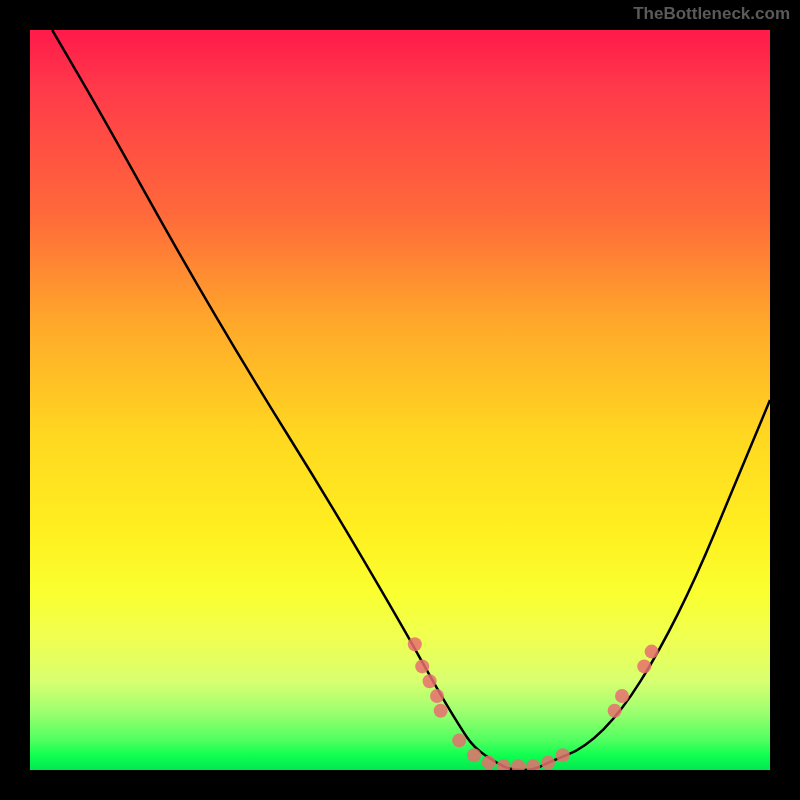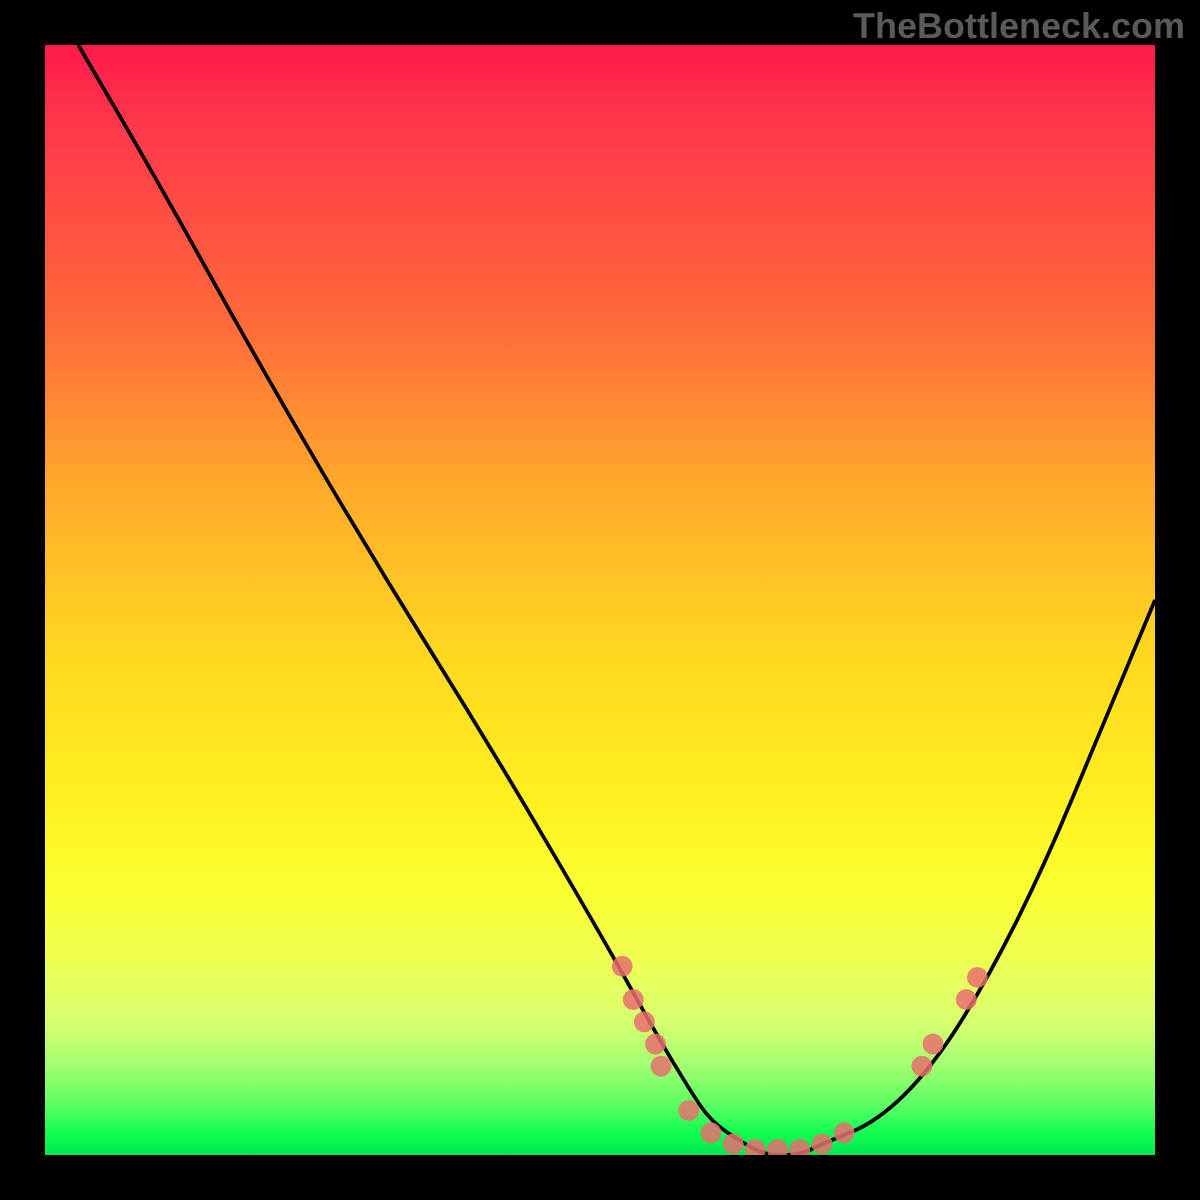--- a/index.html
+++ b/index.html
@@ -9,21 +9,21 @@
     width: 800px;
     height: 800px;
     position: relative;
     font-family: Arial, sans-serif;
   }
   .watermark {
     position: absolute;
     top: 4px;
     right: 10px;
     color: #5a5a5a;
-    font-size: 24px;
+    font-size: 17px;
     font-weight: bold;
     z-index: 10;
   }
   .plot-area {
     position: absolute;
     left: 30px;
     top: 30px;
     width: 740px;
     height: 740px;
   }

